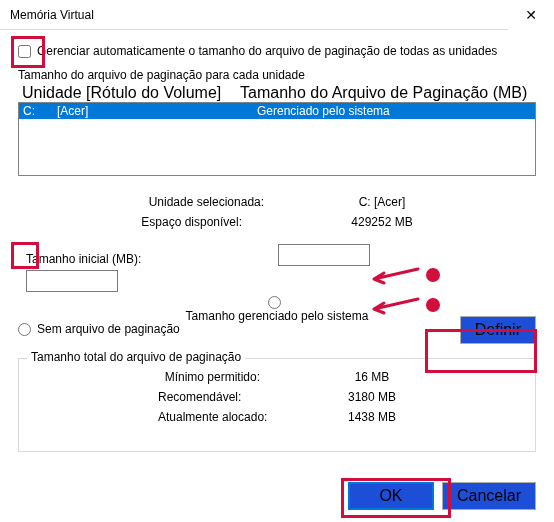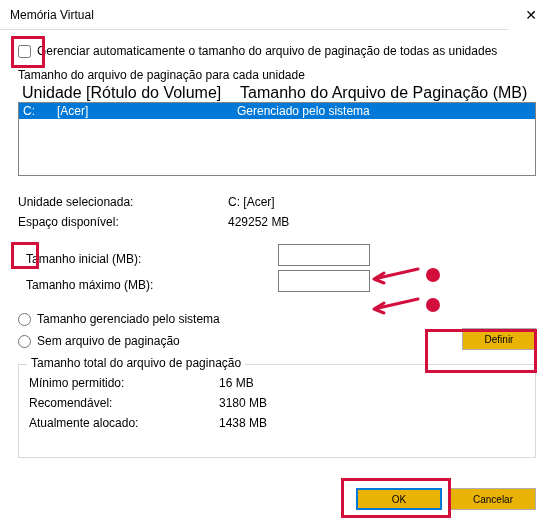--- a/index.html
+++ b/index.html
@@ -63,24 +63,24 @@
   .listrow {
     display: flex;
     background: #0078d7;
     color: #fff;
     height: 16px;
     align-items: center;
     padding: 0 4px;
     font-size: 12px;
   }
   .listrow .c1 { width: 34px; }
-  .listrow .c2 { width: 180px; }
+  .listrow .c2 { width: 200px; }
   .listrow .c3 { flex: 1; }
   .info-block { margin-top: 16px; }
-  .info-row { display: flex; height: 20px; align-items: center; }
+  .info-row { display: flex; height: 20px; align-items: center; justify-content: center; }
   .info-row .lab { width: 210px; }
   .radio-group { margin-top: 8px; }
   .radio-row { display: flex; align-items: center; height: 22px; }
   .radio-row input[type=radio] { margin: 0 6px 0 0; }
   .size-inputs { margin-left: 8px; margin-top: 2px; }
   .size-row { display: flex; align-items: flex-end; height: 26px; }
   .size-row .slab { width: 252px; }
   .size-row input[type=text] {
     width: 92px;
     height: 22px;
@@ -90,25 +90,25 @@
     font-size: 12px;
   }
   .definir-wrap {
     display: flex;
     justify-content: flex-end;
     margin-top: -24px;
     margin-bottom: 4px;
   }
   .btn {
     min-width: 74px;
-    height: 22px;
-    background: #eab308;
+    height: 28px;
+    background: #1d4ed8;
     border: 1px solid #adadad;
     font-family: inherit;
-    font-size: 10px;
+    font-size: 16px;
     padding: 0 14px;
   }
   .btn.default { border: 2px solid #0078d7; }
   .groupbox {
     border: 1px solid #d9d9d9;
     margin-top: 14px;
     padding: 8px 10px 24px 10px;
     position: relative;
   }
   .groupbox .legend {
@@ -188,25 +188,24 @@
     </div>
   </div>
 
   <div class="radio-group">
     <div class="size-inputs">
       <div class="size-row">
         <span class="slab">Tamanho inicial (MB):</span>
         <input type="text" value="" style="">
       </div>
       <div class="size-row">
-        <span class="slab">Tamanho máximo (MB):</span>
         <input type="text" value="" style="">
       </div>
     </div>
-    <div class="radio-row" style="margin-top:16px;">
+    <div class="radio-row" style="margin-top:4px;flex-direction:column;">
       <input type="radio" name="pg" style="">
       <span>Tamanho gerenciado pelo sistema</span>
     </div>
     <div class="radio-row">
       <input type="radio" name="pg" style="">
       <span>Sem arquivo de paginação</span>
     </div>
   </div>
 
   <div class="definir-wrap">

